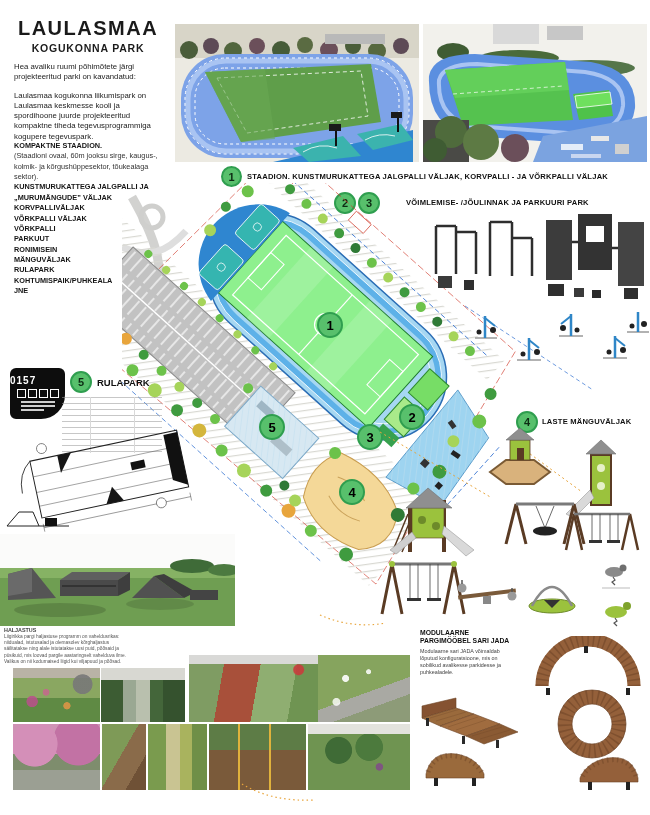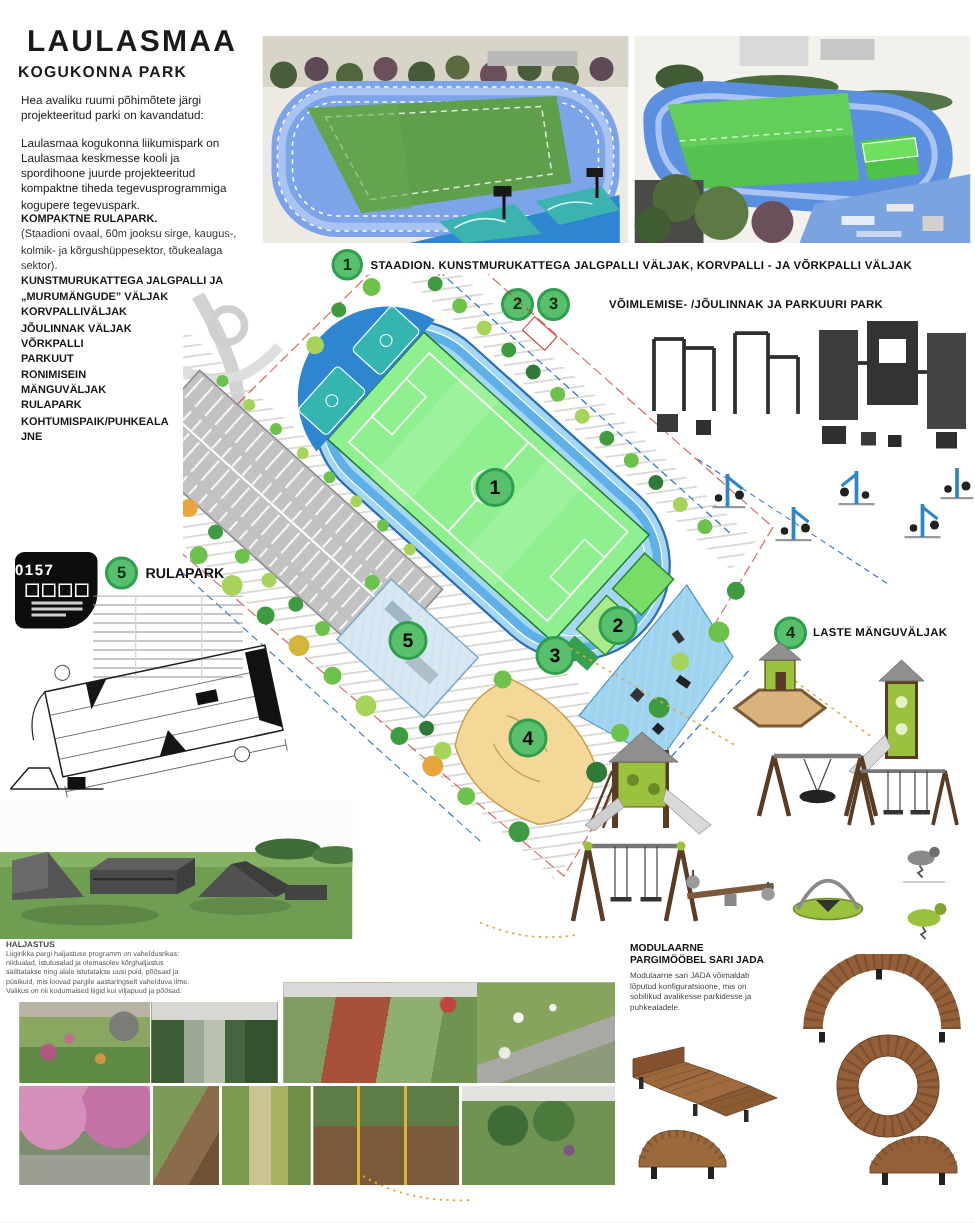--- a/index.html
+++ b/index.html
@@ -1,21 +1,21 @@
 <!DOCTYPE html>
 <html><head>
 <meta charset="utf-8">
 <style>
   html,body{margin:0;padding:0;background:#e9e9e9;}
   .poster{position:relative;width:650px;height:815px;background:#ffffff;overflow:hidden;
           font-family:"Liberation Sans",sans-serif;color:#1a1a1a;}
   .abs{position:absolute;}
   
   .title{font-size:20px;font-weight:900;letter-spacing:1.5px;text-align:center;line-height:1;}
-  .subtitle{font-size:10.5px;font-weight:900;letter-spacing:.8px;text-align:left;margin-top:4px;}
+  .subtitle{font-size:10.5px;font-weight:900;letter-spacing:.8px;text-align:center;margin-top:4px;}
   .intro p{font-size:7.8px;line-height:1.32;margin:0 0 8px 0;color:#222;}
   .program div{font-size:7.3px;line-height:1.42;font-weight:700;color:#151515;}
   .program div.pnormal{font-weight:400;color:#333;}
   
   .numcirc{background:#58c06c;border:2px solid #2f9e4f;border-radius:50%;
            display:flex;align-items:center;justify-content:center;
            font-weight:900;color:#0d2c14;box-sizing:border-box;}
   .seclabel{font-size:7.6px;font-weight:800;letter-spacing:.2px;color:#111;}
   .seclabel5{font-size:9.5px;font-weight:900;color:#111;}
   
@@ -84,25 +84,25 @@
 
   <div class="abs" style="left:12px;top:18px;width:152px;">
     <div class="title">LAULASMAA</div>
     <div class="subtitle">KOGUKONNA PARK</div>
   </div>
   <div class="abs intro" style="left:14px;top:62px;width:150px;">
     <p>Hea avaliku ruumi põhimõtete järgi projekteeritud parki on kavandatud:</p>
     <p>Laulasmaa kogukonna liikumispark on Laulasmaa keskmesse kooli ja spordihoone juurde projekteeritud kompaktne tiheda tegevusprogrammiga kogupere tegevuspark.</p>
   </div>
   <div class="abs program" style="left:14px;top:141px;width:150px;">
-    <div>KOMPAKTNE RULAPARK.</div>
+    <div>KOMPAKTNE STAADION.</div>
     <div class="pnormal">(Staadioni ovaal, 60m jooksu sirge, kaugus-, kolmik- ja kõrgushüppesektor, tõukealaga sektor).</div>
     <div>KUNSTMURUKATTEGA JALGPALLI JA „MURUMÄNGUDE” VÄLJAK</div>
     <div>KORVPALLIVÄLJAK</div>
-    <div>JÕULINNAK VÄLJAK</div>
+    <div>VÕRKPALLI VÄLJAK</div>
     <div>VÕRKPALLI</div>
     <div>PARKUUT</div>
     <div>RONIMISEIN</div>
     <div>MÄNGUVÄLJAK</div>
     <div>RULAPARK</div>
     <div>KOHTUMISPAIK/PUHKEALA</div>
     <div>JNE</div>
   </div>
 
   <svg class="abs" style="left:175px;top:24px;" width="244" height="138" viewBox="0 0 244 138">

